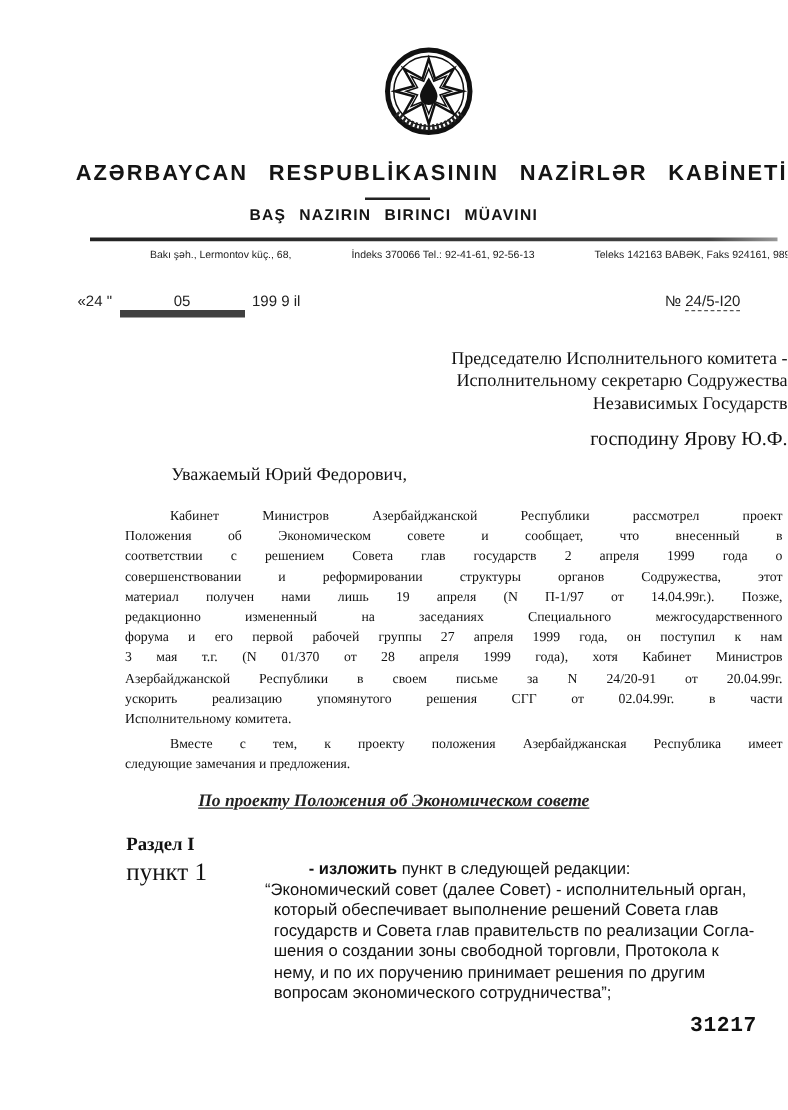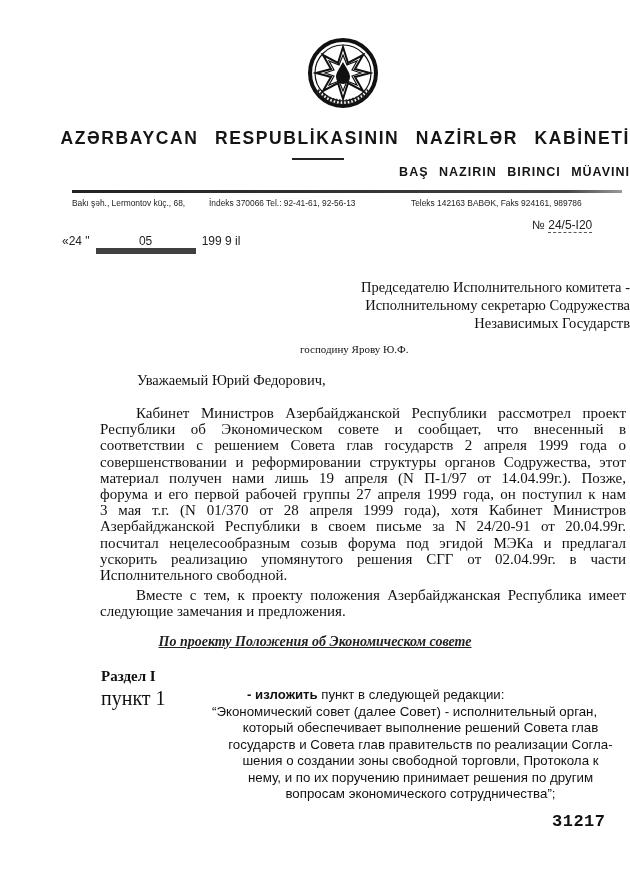--- a/index.html
+++ b/index.html
@@ -9,74 +9,74 @@
   }
   .abs { position: absolute; }
   .emblem { left: 303px; top: 35px; width: 80px; height: 80px; }
   .header-title {
     left: 0; width: 630px; top: 128px; text-align: right;
     font-family: "Liberation Sans", sans-serif; font-weight: bold;
     font-size: 17.5px; letter-spacing: 1.6px; word-spacing: 10px; color: #151515;
   }
   .header-rule { left: 292px; top: 158px; width: 52px; height: 1.5px; background: #222; }
   .header-sub {
-    left: 0; width: 630px; top: 165px; text-align: right;
+    left: 0; width: 630px; top: 165px; text-align: center;
     font-family: "Liberation Sans", sans-serif; font-weight: bold;
     font-size: 12.5px; letter-spacing: 1px; word-spacing: 6px; color: #151515;
   }
   .addr-rule { left: 72px; top: 190px; width: 550px; height: 2.5px;
     background: linear-gradient(to right, #222 0%, #333 50%, #444 90%, #999 100%); }
   .addr-line {
     left: 72px; top: 198px; width: 560px;
     font-family: "Liberation Sans", sans-serif; font-size: 8.4px; color: #222;
     display: flex; white-space: nowrap;
   }
-  .addr-line span { display: inline-block; }
+  .addr-line span { display: inline-block; margin-left: 48px; }
   .date-line {
     left: 62px; top: 234px; font-family: "Liberation Sans", sans-serif;
     font-size: 12px; color: #222; white-space: nowrap;
   }
   .date-day { display: inline-block; }
   .date-month {
     display: inline-block; width: 100px; text-align: center;
     border-bottom: 6px solid #404040; margin-left: 6px; line-height: 13px;
   }
   .date-year { display: inline-block; margin-left: 6px; }
   .doc-no {
-    left: 532px; top: 218px; font-family: "Liberation Sans", sans-serif;
+    left: 532px; top: 234px; font-family: "Liberation Sans", sans-serif;
     font-size: 12px; color: #222; white-space: nowrap;
   }
   .doc-no-val { border-bottom: 1px dashed #555; }
   .addressee {
     left: 300px; top: 278px; width: 330px; text-align: right;
     font-size: 14.5px; line-height: 18px;
   }
-  .mister { left: 300px; top: 343px; width: 330px; text-align: left; font-size: 11px; }
+  .mister { left: 300px; top: 343px; width: 330px; text-align: right; font-size: 16px; }
   .salutation { left: 137px; top: 372px; font-size: 14.5px; }
   .body-text {
-    left: 100px; width: 526px; font-size: 15px; line-height: 16.2px;
+    left: 100px; width: 526px; font-size: 11px; line-height: 16.2px;
     text-align: justify;
   }
   .para1 { top: 405px; }
   .para2 { top: 587px; }
   .section-title {
     left: 0; width: 630px; top: 634px; text-align: center;
     font-style: italic; font-weight: bold; font-size: 14px; text-decoration: underline;
     color: #222;
   }
   .razdel { left: 101px; top: 668px; font-weight: bold; font-size: 15px; }
   .punkt { left: 101px; top: 687px; font-size: 20px; }
   .instr { left: 203px; top: 687px; font-size: 14.5px; font-family: "Liberation Sans", sans-serif; font-size: 13.2px; }
   .instr b { font-weight: bold; margin-left: 44px; }
   .quote {
     left: 212px; top: 704px; width: 410px;
     font-family: "Liberation Sans", sans-serif; font-size: 13.3px; line-height: 16.4px;
   }
   .quote .l { display: block; white-space: nowrap; }
-  .quote .l.cont { padding-left: 7px; text-align: center; }
+  .quote .l.cont { padding-left: 7px; }
   .archive-no {
     left: 552px; top: 812px; font-family: "Liberation Mono", monospace;
     font-weight: bold; font-size: 17px; letter-spacing: 0.5px;
   }
   .line { display: block; white-space: nowrap; }
   .just { display: block; text-align: justify; text-align-last: justify; white-space: normal; }
 </style>
 </head>
 <body>
 
@@ -113,30 +113,30 @@
   <span class="line">Председателю Исполнительного комитета -</span>
   <span class="line">Исполнительному секретарю Содружества</span>
   <span class="line">Независимых Государств</span>
 </div>
 <div class="abs mister">господину Ярову Ю.Ф.</div>
 
 <div class="abs salutation">Уважаемый Юрий Федорович,</div>
 
 <div class="abs body-text para1">
   <span class="just" style="padding-left:36px;">Кабинет Министров Азербайджанской Республики рассмотрел проект</span>
-  <span class="just">Республики об Экономическом совете и сообщает, что внесенный в</span>
+  <span class="just">Положения об Экономическом совете и сообщает, что внесенный в</span>
   <span class="just">соответствии с решением Совета глав государств 2 апреля 1999 года о</span>
   <span class="just">совершенствовании и реформировании структуры органов Содружества, этот</span>
   <span class="just">материал получен нами лишь 19 апреля (N П-1/97 от 14.04.99г.). Позже,</span>
+  <span class="just">редакционно измененный на заседаниях Специального межгосударственного</span>
   <span class="just">форума и его первой рабочей группы 27 апреля 1999 года, он поступил к нам</span>
   <span class="just">3 мая т.г. (N 01/370 от 28 апреля 1999 года), хотя Кабинет Министров</span>
   <span class="just">Азербайджанской Республики в своем письме за N 24/20-91 от 20.04.99г.</span>
-  <span class="just">посчитал нецелесообразным созыв форума под эгидой МЭКа и предлагал</span>
   <span class="just">ускорить реализацию упомянутого решения СГГ от 02.04.99г. в части</span>
-  <span class="line">Исполнительного свободной.</span>
+  <span class="line">Исполнительному комитета.</span>
 </div>
 
 <div class="abs body-text para2">
   <span class="just" style="padding-left:36px;">Вместе с тем, к проекту положения Азербайджанская Республика имеет</span>
   <span class="line">следующие замечания и предложения.</span>
 </div>
 
 <div class="abs section-title">По проекту Положения об Экономическом совете</div>
 <div class="abs razdel">Раздел  I</div>
 <div class="abs punkt">пункт  1</div>

